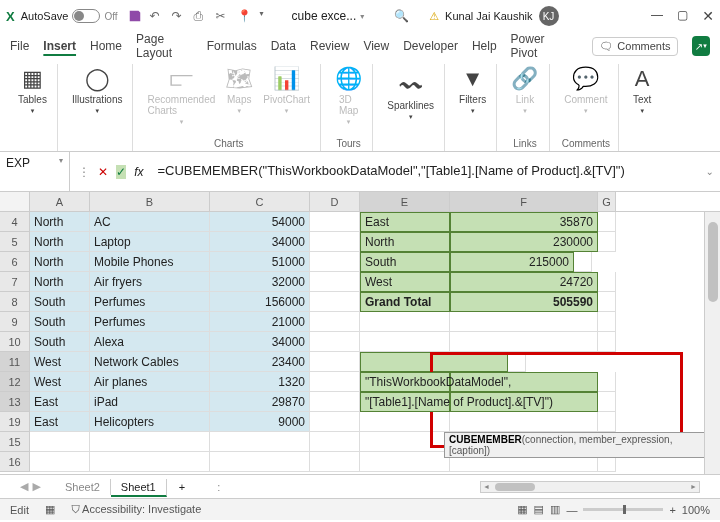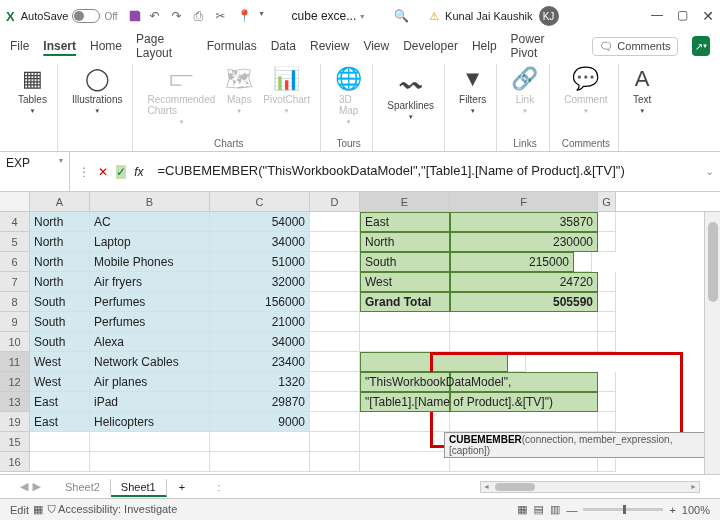--- a/index.html
+++ b/index.html
@@ -67,21 +67,21 @@
   .sheet-tabs .tabnav { color:#aaa; display:flex; gap:4px; margin-right:10px;}
   .st { padding:2px 10px; border-right:1px solid #ccc; }
   .st.active { background:#fff; border-bottom:2px solid #107c41; font-weight:500; }
   .st.inactive { color:#888; }
   .plus { padding:0 8px; }
   .hscroll { margin-left:auto; width:220px; height:12px; background:#f0f0f0; border:1px solid #ccc; position:relative; display:flex; align-items:center;}
   .hscroll:before,.hscroll:after{ content:"◄"; font-size:7px; color:#888; padding:0 2px;}
   .hscroll:after{ content:"►"; margin-left:auto;}
   .hscroll .thumb{ position:absolute; left:14px; width:40px; height:8px; background:#c1c1c1; border-radius:4px;}
   
-  .status { height:22px; border-top:1px solid #ccc; display:flex; align-items:center; padding:0 10px; gap:4px; font-size:11px; color:#555; background:#f3f3f3;}
+  .status { height:22px; border-top:1px solid #ccc; display:flex; align-items:center; padding:0 10px; gap:16px; font-size:11px; color:#555; background:#f3f3f3;}
   .zoom { margin-left:auto; display:flex; gap:6px; align-items:center; }
   .zoom .slider { width:80px; height:3px; background:#ccc; position:relative;}
   .zoom .slider:after { content:""; position:absolute; top:-3px; left:50%; width:3px; height:9px; background:#666;}
   
   svg { display:block; }
 </style>
 </head>
 <body>
 
 <div class="titlebar">

